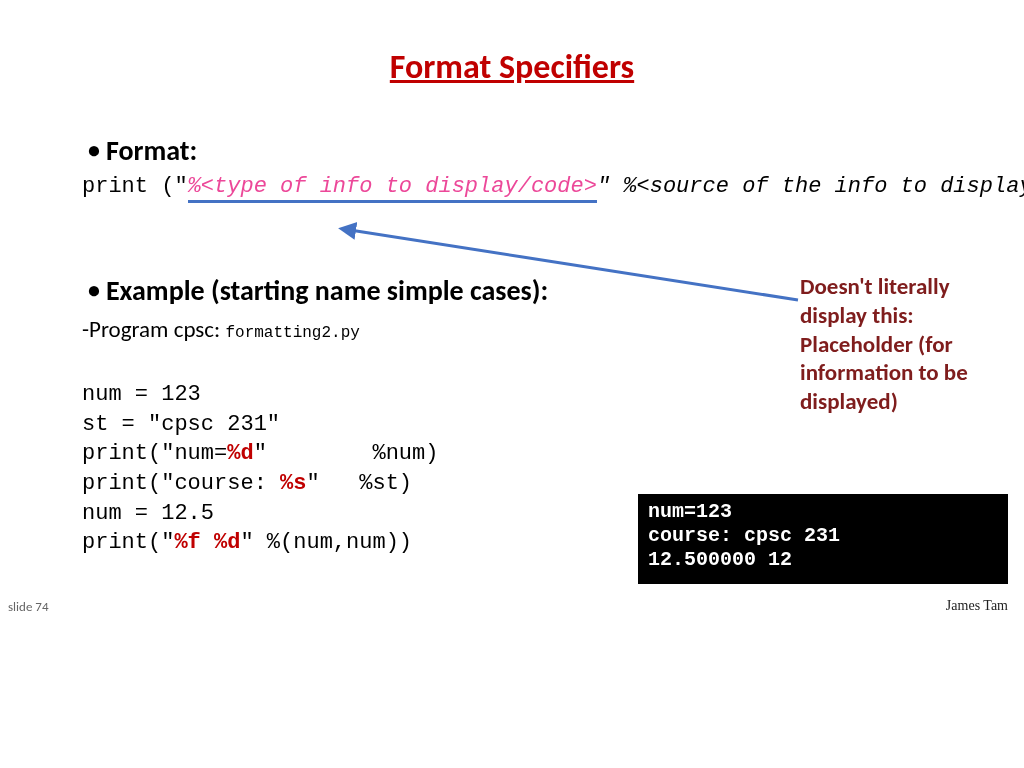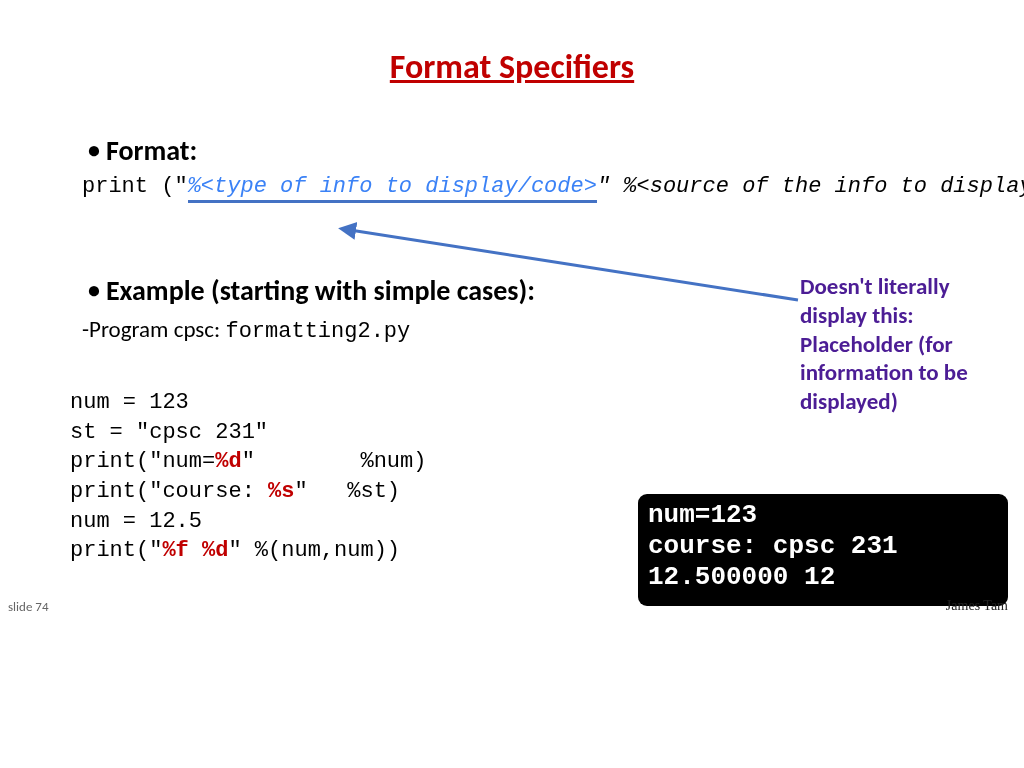--- a/index.html
+++ b/index.html
@@ -53,73 +53,71 @@
     white-space: pre;
   }
   .format-code {
     position: absolute;
     top: 173px;
     left: 82px;
     width: 840px;
     line-height: 1.25;
   }
   .format-code .italic { font-style: italic; }
-  .format-code .red    { color: #3b82f6; }
+  .format-code .red    { color: #ec4899; }
   .format-code .underline {
     border-bottom: 3px solid #4472c4;
     padding-bottom: 1px;
   }
 
   .subline {
     position: absolute;
     left: 82px;
     top: 315px;
     font-size: 23px;
     color: #000;
   }
-  .subline .mono { font-family: Consolas, "Courier New", monospace; font-size: 22px; }
+  .subline .mono { font-family: Consolas, "Courier New", monospace; font-size: 16px; }
 
   .code-block {
     position: absolute;
-    left: 70px;
+    left: 82px;
     top: 380px;
     font-family: Consolas, "Courier New", monospace;
     font-size: 22px;
     line-height: 1.35;
     white-space: pre;
-    margin-top: 8px;
   }
   .code-block .red { color: #c00000; font-weight: 700; }
 
   .annotation {
     position: absolute;
     left: 800px;
     top: 272px;
     width: 200px;
     font-size: 23px;
     font-weight: 700;
     line-height: 1.25;
-    color: #4c1d95;
+    color: #7f1d1d;
   }
 
   .terminal {
     position: absolute;
     left: 638px;
     top: 494px;
     width: 370px;
     background: #000;
     color: #fff;
     font-family: "Courier New", monospace;
-    font-size: 26px;
+    font-size: 20px;
     font-weight: 700;
     line-height: 1.2;
     padding: 6px 10px 12px 10px;
     box-sizing: border-box;
     white-space: pre;
-    border-radius: 9px;
   }
 
   .slide-num {
     position: absolute;
     left: 8px;
     bottom: 18px;
     font-size: 13px;
     color: #666;
   }
   .author {
@@ -148,21 +146,21 @@
 
   <div class="title">Format Specifiers</div>
 
   <div class="bullet-h fmt-heading">
     <span class="dot">•</span><span>Format:</span>
   </div>
 
   <div class="format-code code-line"><span>print ("</span><span class="italic red underline">%&lt;type of info to display/code&gt;</span><span class="italic">" %&lt;</span><span class="italic">source of the info to display</span></div>
 
   <div class="bullet-h ex-heading">
-    <span class="dot">•</span><span>Example (starting with simple cases):</span>
+    <span class="dot">•</span><span>Example (starting name simple cases):</span>
   </div>
 
   <div class="subline">
     <span>-Program cpsc: </span><span class="mono">formatting2.py</span>
   </div>
 
   <div class="code-block"><span>num = 123</span>
 <span>st = "cpsc 231"</span>
 <span>print("num=</span><span class="red">%d</span><span>"        %num)</span>
 <span>print("course: </span><span class="red">%s</span><span>"   %st)</span>

